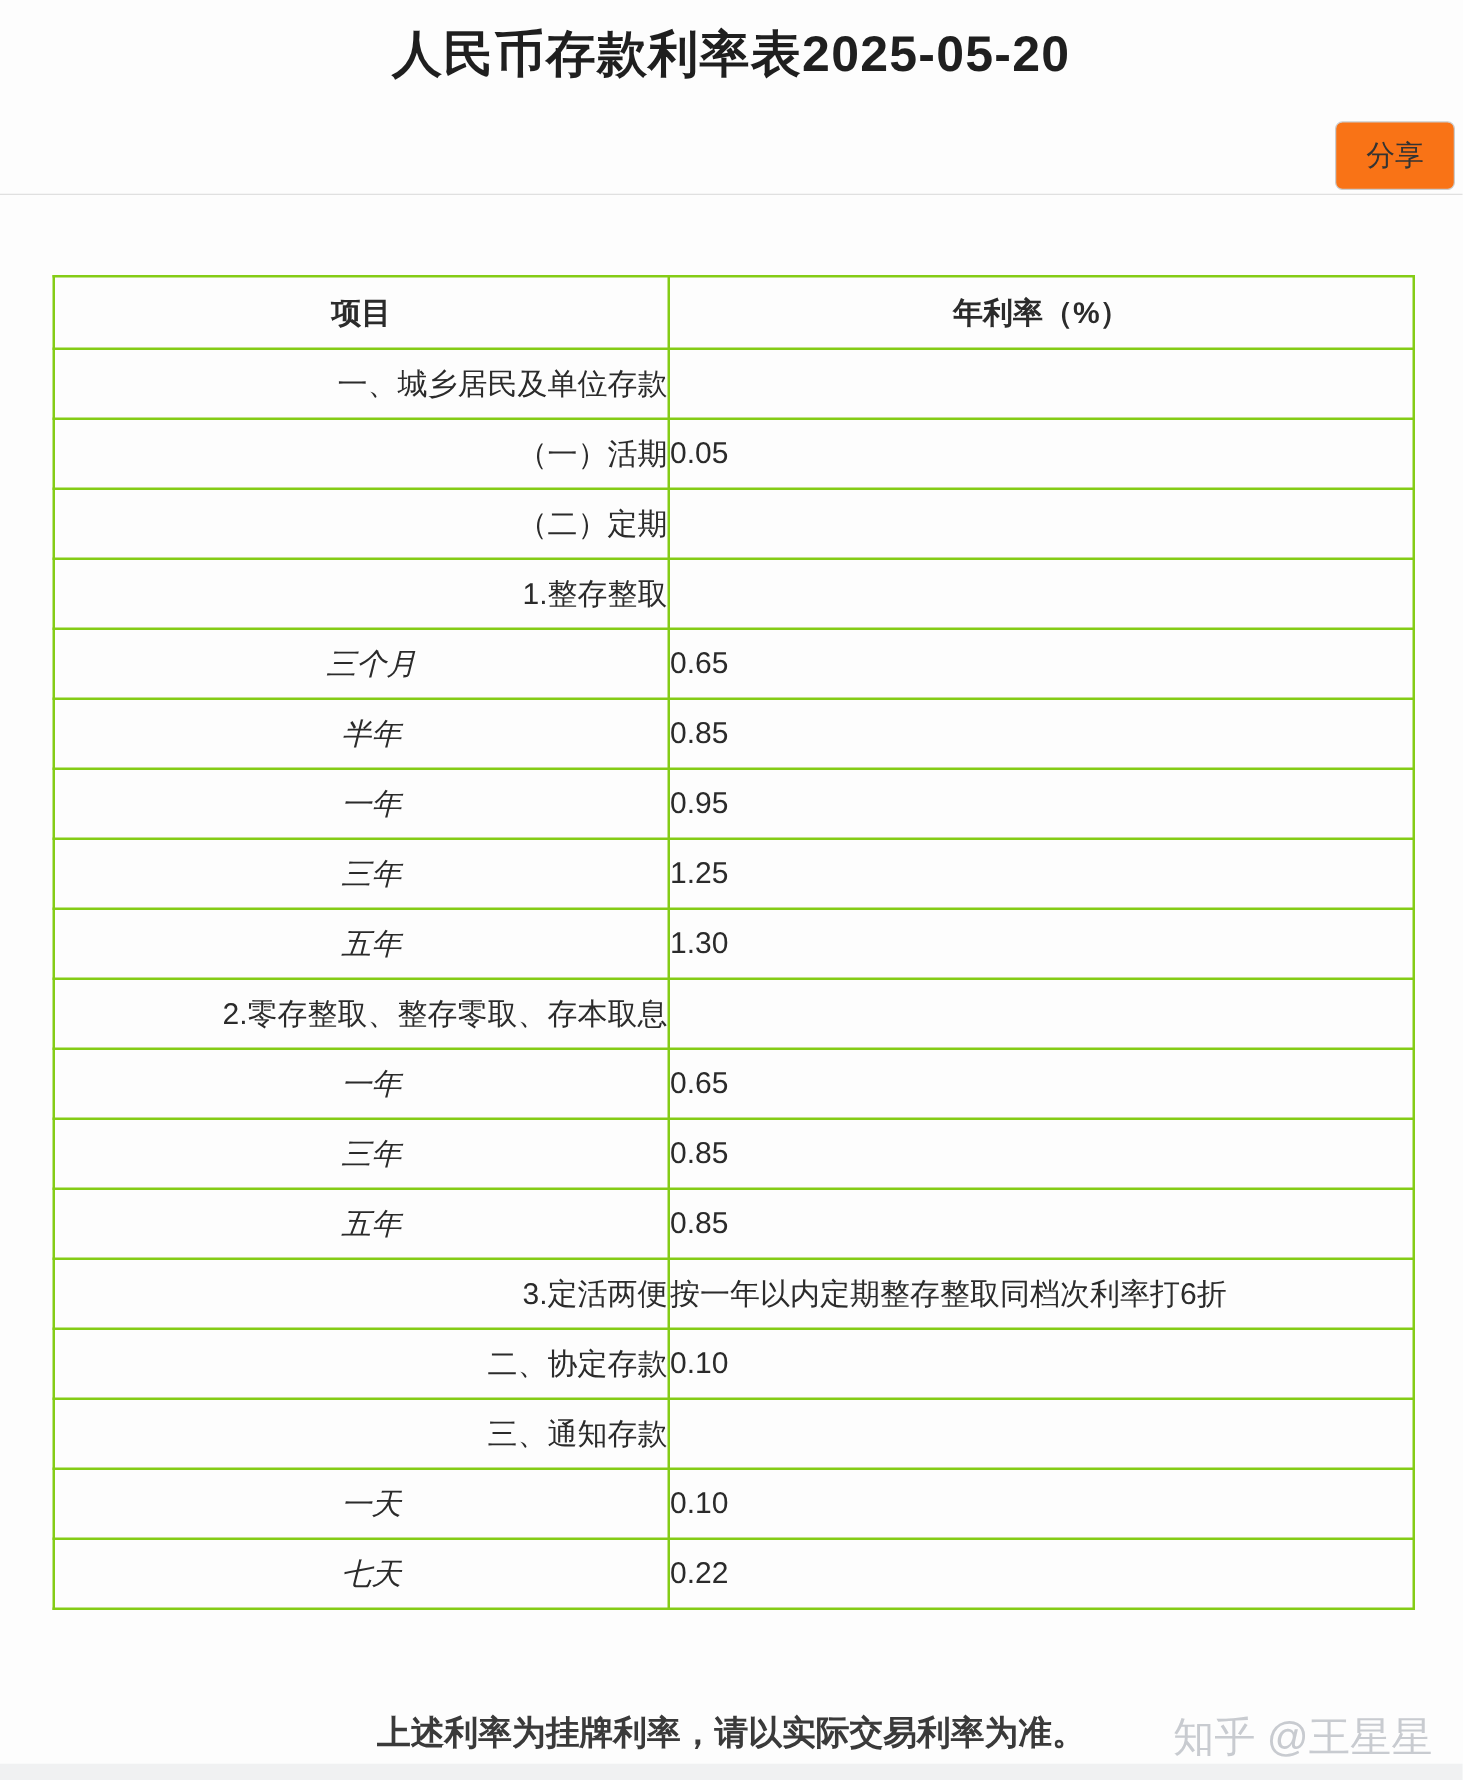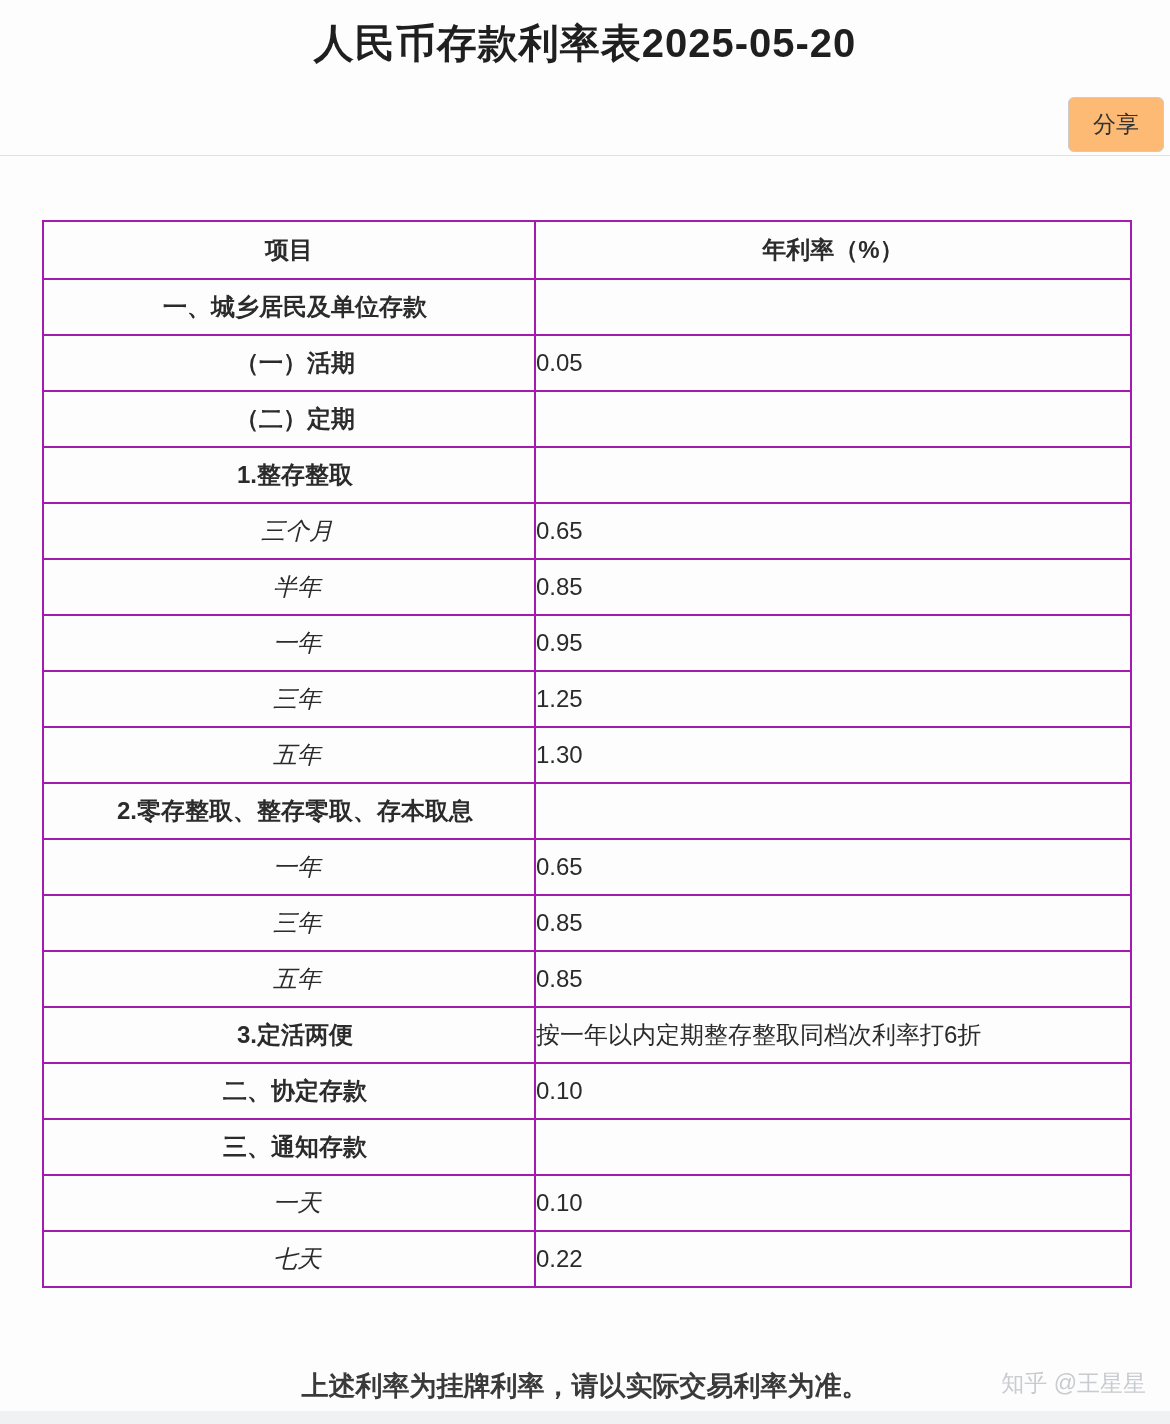--- a/index.html
+++ b/index.html
@@ -19,21 +19,21 @@
     text-align: center;
     font-size: 40px;
     font-weight: 700;
     color: #1f1f1f;
     letter-spacing: 1px;
   }
   .share-button {
     position: absolute;
     top: 97px; right: 6px;
     width: 96px; height: 55px;
-    background: #fdba74;
+    background: #f97316;
     border: 1px solid #cccccc;
     border-radius: 6px;
     font-size: 23px;
     color: #333333;
     display: flex;
     align-items: center;
     justify-content: center;
     cursor: pointer;
     font-family: "Liberation Sans", sans-serif;
   }
@@ -46,35 +46,35 @@
   table.rate-table {
     position: absolute;
     top: 220px; left: 42px;
     width: 1088px;
     border-collapse: collapse;
     table-layout: fixed;
   }
   .rate-table col.col-item { width: 492px; }
   .rate-table col.col-rate { width: 596px; }
   .rate-table th, .rate-table td {
-    border: 2px solid #a21caf;
+    border: 2px solid #84cc16;
     font-size: 24px;
     height: 56px;
     vertical-align: middle;
     color: #2b2b2b;
   }
   .rate-table th {
     font-weight: 700;
     text-align: center;
     height: 58px;
   }
   .rate-table td.item-cell {
-    text-align: center;
+    text-align: right;
     padding-left: 12px;
-    font-weight: 700;
+    font-weight: 400;
   }
   .rate-table tr.sub td.item-cell {
     text-align: center;
     padding-left: 16px;
     font-weight: 400;
     font-style: italic;
   }
   .rate-table td.rate-cell {
     text-align: left;
     font-weight: 400;
@@ -88,21 +88,21 @@
   .footer-note {
     width: 100%;
     text-align: center;
     font-size: 27px;
     font-weight: 700;
     color: #3a3a3a;
   }
   .watermark {
     position: absolute;
     top: 0; right: 24px;
-    font-size: 23px;
+    font-size: 33px;
     font-weight: 400;
     color: #c8cbd0;
     white-space: nowrap;
     margin-left: 48px;
   }
   .bottom-bar {
     position: absolute;
     bottom: 0; left: 0;
     width: 100%; height: 13px;
     background: #f0f1f2;

